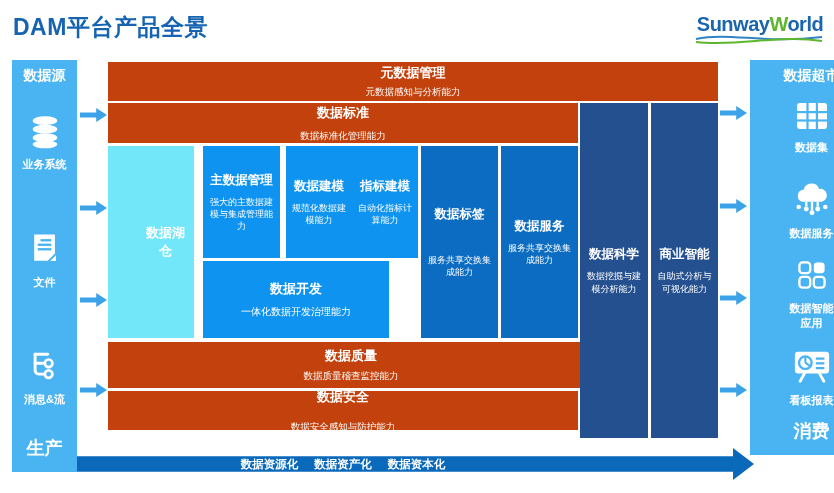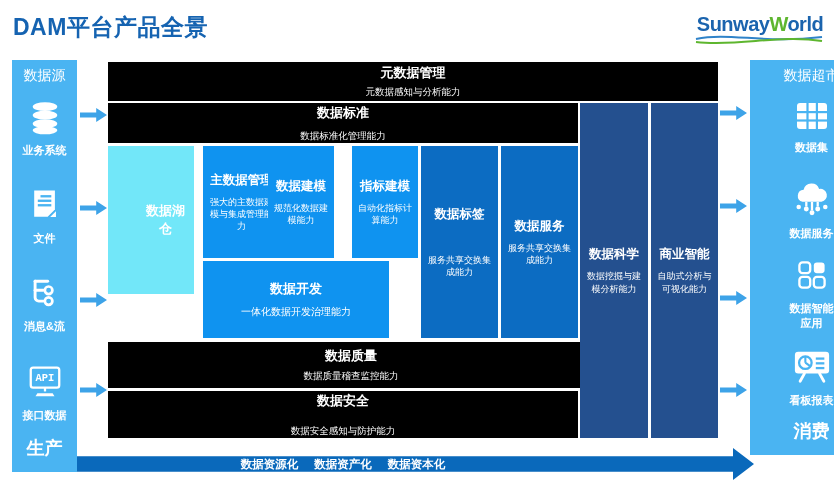--- a/index.html
+++ b/index.html
@@ -9,30 +9,30 @@
   .page-title{position:absolute;left:13px;top:12px;font-size:23px;font-weight:bold;color:#1563b1;letter-spacing:.5px;}
 
   .logo{position:absolute;right:8px;top:14px;width:132px;text-align:center;line-height:1;}
   .logo .lt{font-size:20px;font-weight:bold;letter-spacing:-.5px;}
   .logo .b{color:#1b64ae;} .logo .g{color:#5eb62f;}
 
   
   .sidebar{position:absolute;background:#4ab4f2;color:#fff;display:flex;flex-direction:column;align-items:center;}
   .sb-left{left:12px;top:60px;width:65px;height:412px;}
   .sb-right{left:750px;top:60px;width:75px;height:395px;padding-left:24px;}
-  .sb-head{font-size:14px;font-weight:normal;padding-top:7px;}
+  .sb-head{font-size:14px;font-weight:bold;padding-top:7px;}
   .sb-item{flex:1;display:flex;flex-direction:column;align-items:center;justify-content:center;gap:8px;width:100%;}
   .sb-label{font-size:11px;font-weight:bold;max-width:52px;text-align:center;line-height:1.3;}
   .sb-foot{font-size:18px;font-weight:bold;padding-bottom:12px;}
 
   
   .box{position:absolute;color:#fff;display:flex;flex-direction:column;align-items:center;justify-content:center;text-align:center;box-sizing:border-box;padding:0 4px;}
   .box .t{font-weight:bold;font-size:13px;}
   .box .s{font-size:9.5px;line-height:1.35;margin-top:7px;}
-  .c-light{background:#000000;}
+  .c-light{background:#c2410c;}
   .c-cyan{background:#72e7f9;}
   .c-vivid{background:#0f93f0;}
   .c-med{background:#0c6cc2;}
   .c-dark{background:#24508f;}
   .small .t{font-size:12.5px;}
   .small .s{font-size:9px;}
 
   
   .arr{position:absolute;width:27px;height:16px;background:#3da3e8;
        clip-path:polygon(0 34%,60% 34%,60% 6%,100% 50%,60% 94%,60% 66%,0 66%);}
@@ -82,29 +82,20 @@
     </div>
     <div class="sb-item">
       <svg width="36" height="36" viewBox="0 0 40 40">
         <path d="M9,7 H23" stroke="#fff" stroke-width="3.2" fill="none" stroke-linecap="round"></path>
         <path d="M9,7 V25 a4,4 0 0 0 4,4 h5" stroke="#fff" stroke-width="3.2" fill="none" stroke-linecap="round"></path>
         <path d="M9,17 h9" stroke="#fff" stroke-width="3.2" fill="none" stroke-linecap="round"></path>
         <circle cx="24" cy="17" r="4.2" stroke="#fff" stroke-width="3" fill="none"></circle>
         <circle cx="24" cy="29" r="4.2" stroke="#fff" stroke-width="3" fill="none"></circle>
       </svg>
       <div class="sb-label">消息&amp;流</div>
-    </div>
-    <div class="sb-item">
-      <svg width="40" height="38" viewBox="0 0 42 40">
-        <rect x="6" y="6" width="30" height="21" rx="2.5" fill="none" stroke="#fff" stroke-width="2.4"></rect>
-        <text x="21" y="20.5" font-size="11" font-weight="bold" fill="#fff" text-anchor="middle" font-family="'Liberation Mono','DejaVu Sans Mono',monospace">API</text>
-        <path d="M21,27 v4" stroke="#fff" stroke-width="2.4"></path>
-        <path d="M13,33 h16 l2,3 h-20 z" fill="#fff"></path>
-      </svg>
-      <div class="sb-label">接口数据</div>
     </div>
     <div class="sb-foot">生产</div>
   </div>
 
   <div class="sidebar sb-right">
     <div class="sb-head">数据超市</div>
     <div class="sb-item">
       <svg width="38" height="32" viewBox="0 0 38 32">
         <rect x="4" y="3" width="30" height="26" rx="3" fill="#fff"></rect>
         <rect x="13.4" y="3" width="2.2" height="26" fill="#4ab4f2"></rect>
@@ -155,30 +146,30 @@
   <div class="box c-light" style="left:108px;top:62px;width:610px;height:39px;">
     <div class="t">元数据管理</div>
     <div class="s" style="margin-top:4px;">元数据感知与分析能力</div>
   </div>
 
   <div class="box c-light" style="left:108px;top:103px;width:470px;height:40px;">
     <div class="t">数据标准</div>
     <div class="s" style="margin-top:8px;">数据标准化管理能力</div>
   </div>
 
-  <div class="box c-cyan" style="left:108px;top:146px;width:86px;height:148px;padding-left:33px;">
+  <div class="box c-cyan" style="left:108px;top:146px;width:86px;height:192px;padding-left:33px;">
     <div class="t">数据湖仓</div>
   </div>
 
   <div class="box c-vivid small" style="left:203px;top:146px;width:77px;height:112px;">
     <div class="t">主数据管理</div>
     <div class="s">强大的主数据建模与集成管理能力</div>
   </div>
 
-  <div class="box c-vivid small" style="left:268px;top:146px;width:66px;height:112px;">
+  <div class="box c-vivid small" style="left:286px;top:146px;width:66px;height:112px;">
     <div class="t">数据建模</div>
     <div class="s">规范化数据建模能力</div>
   </div>
 
   <div class="box c-vivid small" style="left:352px;top:146px;width:66px;height:112px;">
     <div class="t">指标建模</div>
     <div class="s">自动化指标计算能力</div>
   </div>
 
   <div class="box c-med small" style="left:421px;top:146px;width:77px;height:192px;gap:24px;">
@@ -194,21 +185,21 @@
   <div class="box c-vivid" style="left:203px;top:261px;width:186px;height:77px;">
     <div class="t">数据开发</div>
     <div class="s" style="font-size:10px;">一体化数据开发治理能力</div>
   </div>
 
   <div class="box c-light" style="left:108px;top:342px;width:486px;height:46px;">
     <div class="t">数据质量</div>
     <div class="s" style="margin-top:5px;">数据质量稽查监控能力</div>
   </div>
 
-  <div class="box c-light" style="left:108px;top:391px;width:470px;height:47px;">
+  <div class="box c-light" style="left:108px;top:391px;width:470px;height:39px;">
     <div class="t">数据安全</div>
     <div class="s" style="margin-top:15px;">数据安全感知与防护能力</div>
   </div>
 
   <div class="box c-dark small" style="left:580px;top:103px;width:68px;height:335px;">
     <div class="t">数据科学</div>
     <div class="s">数据挖掘与建模分析能力</div>
   </div>
 
   <div class="box c-dark small" style="left:651px;top:103px;width:67px;height:335px;">

